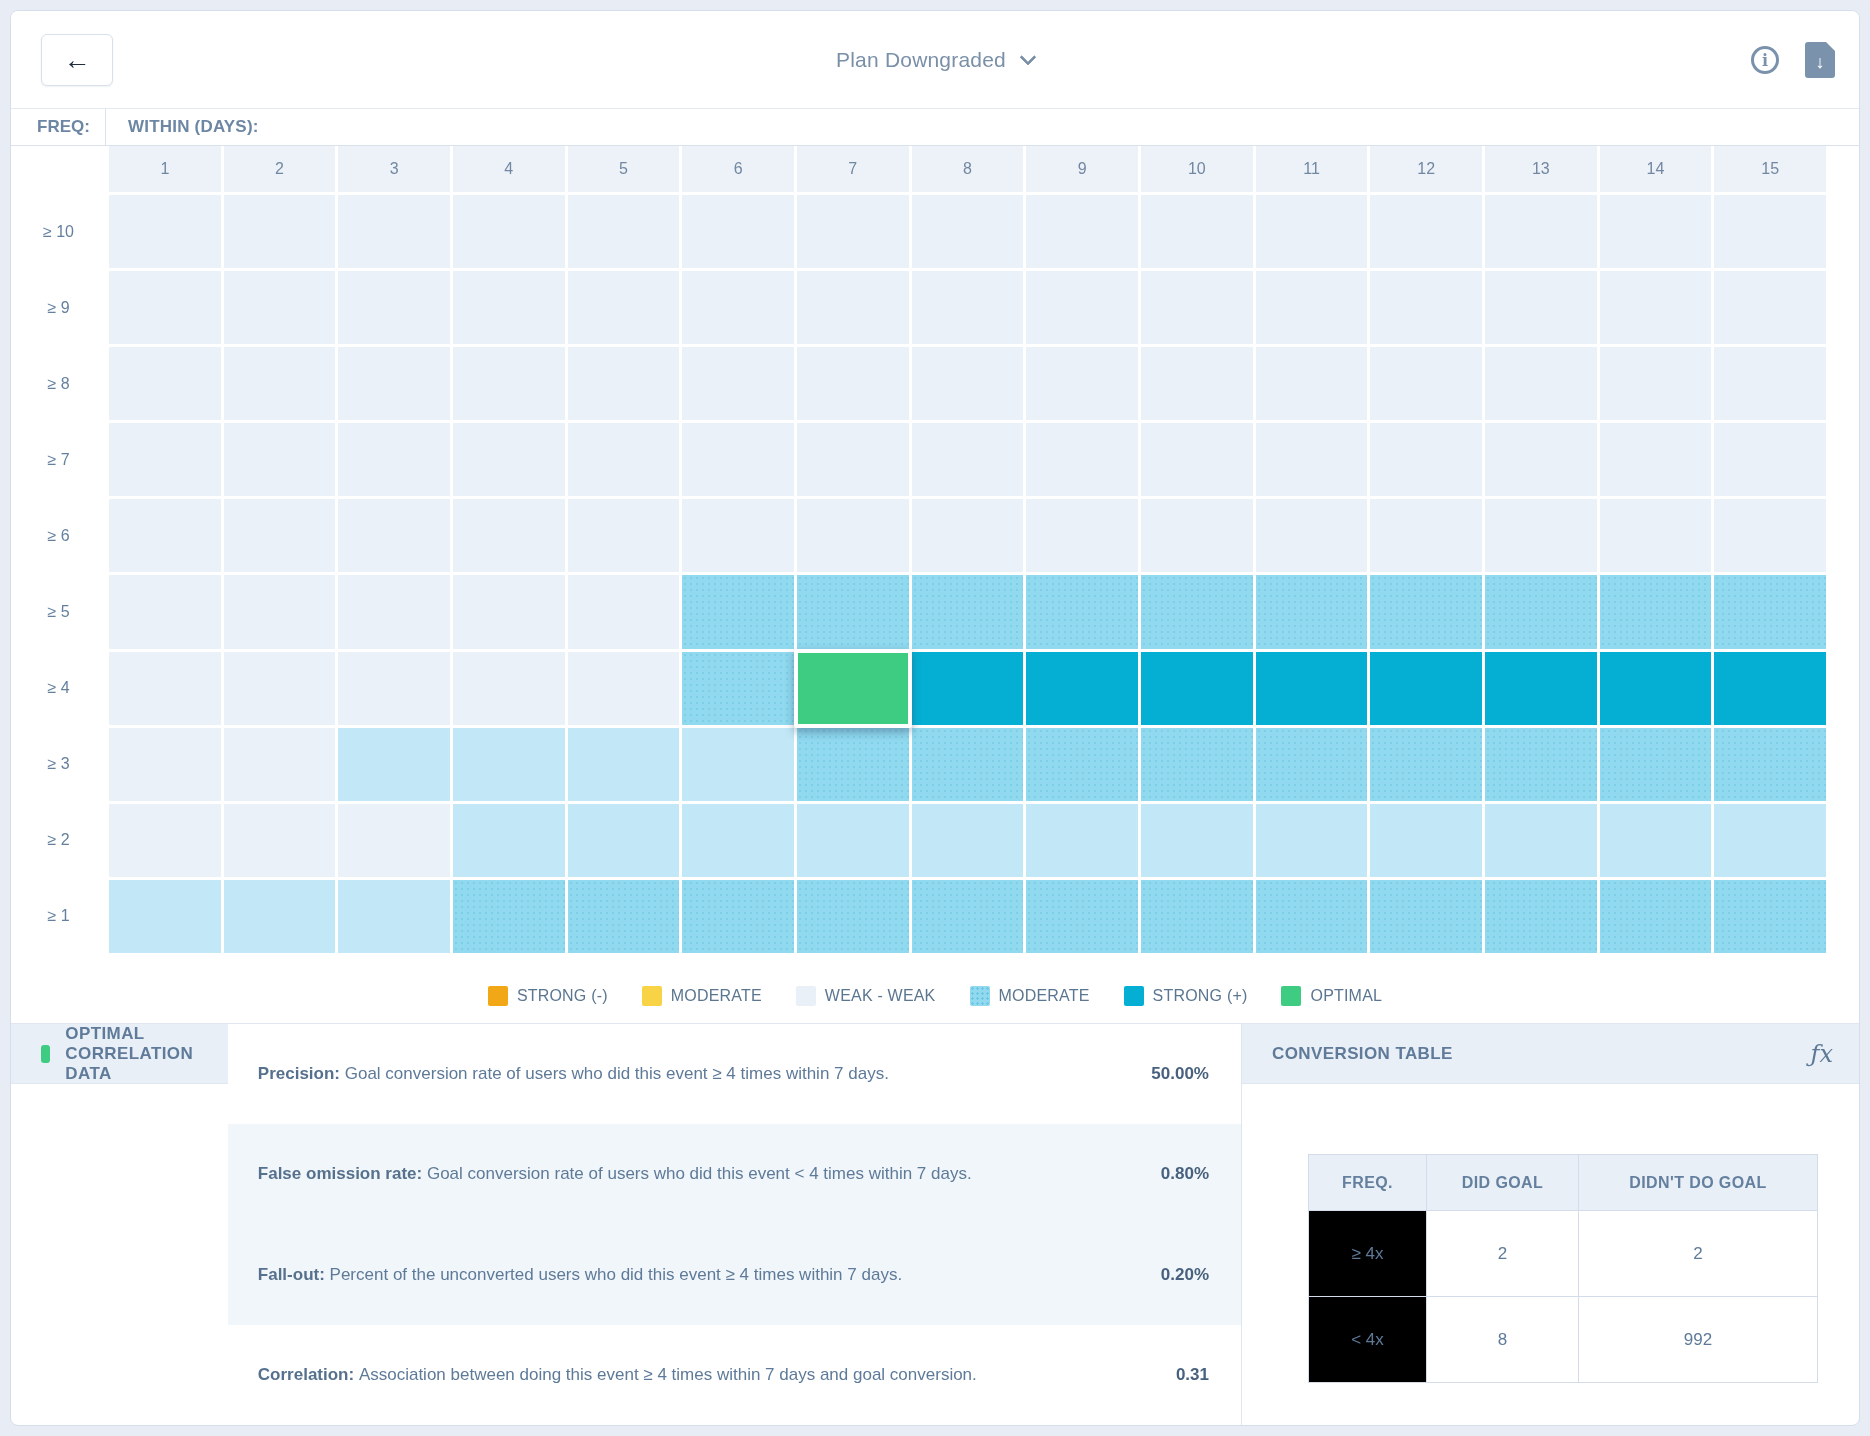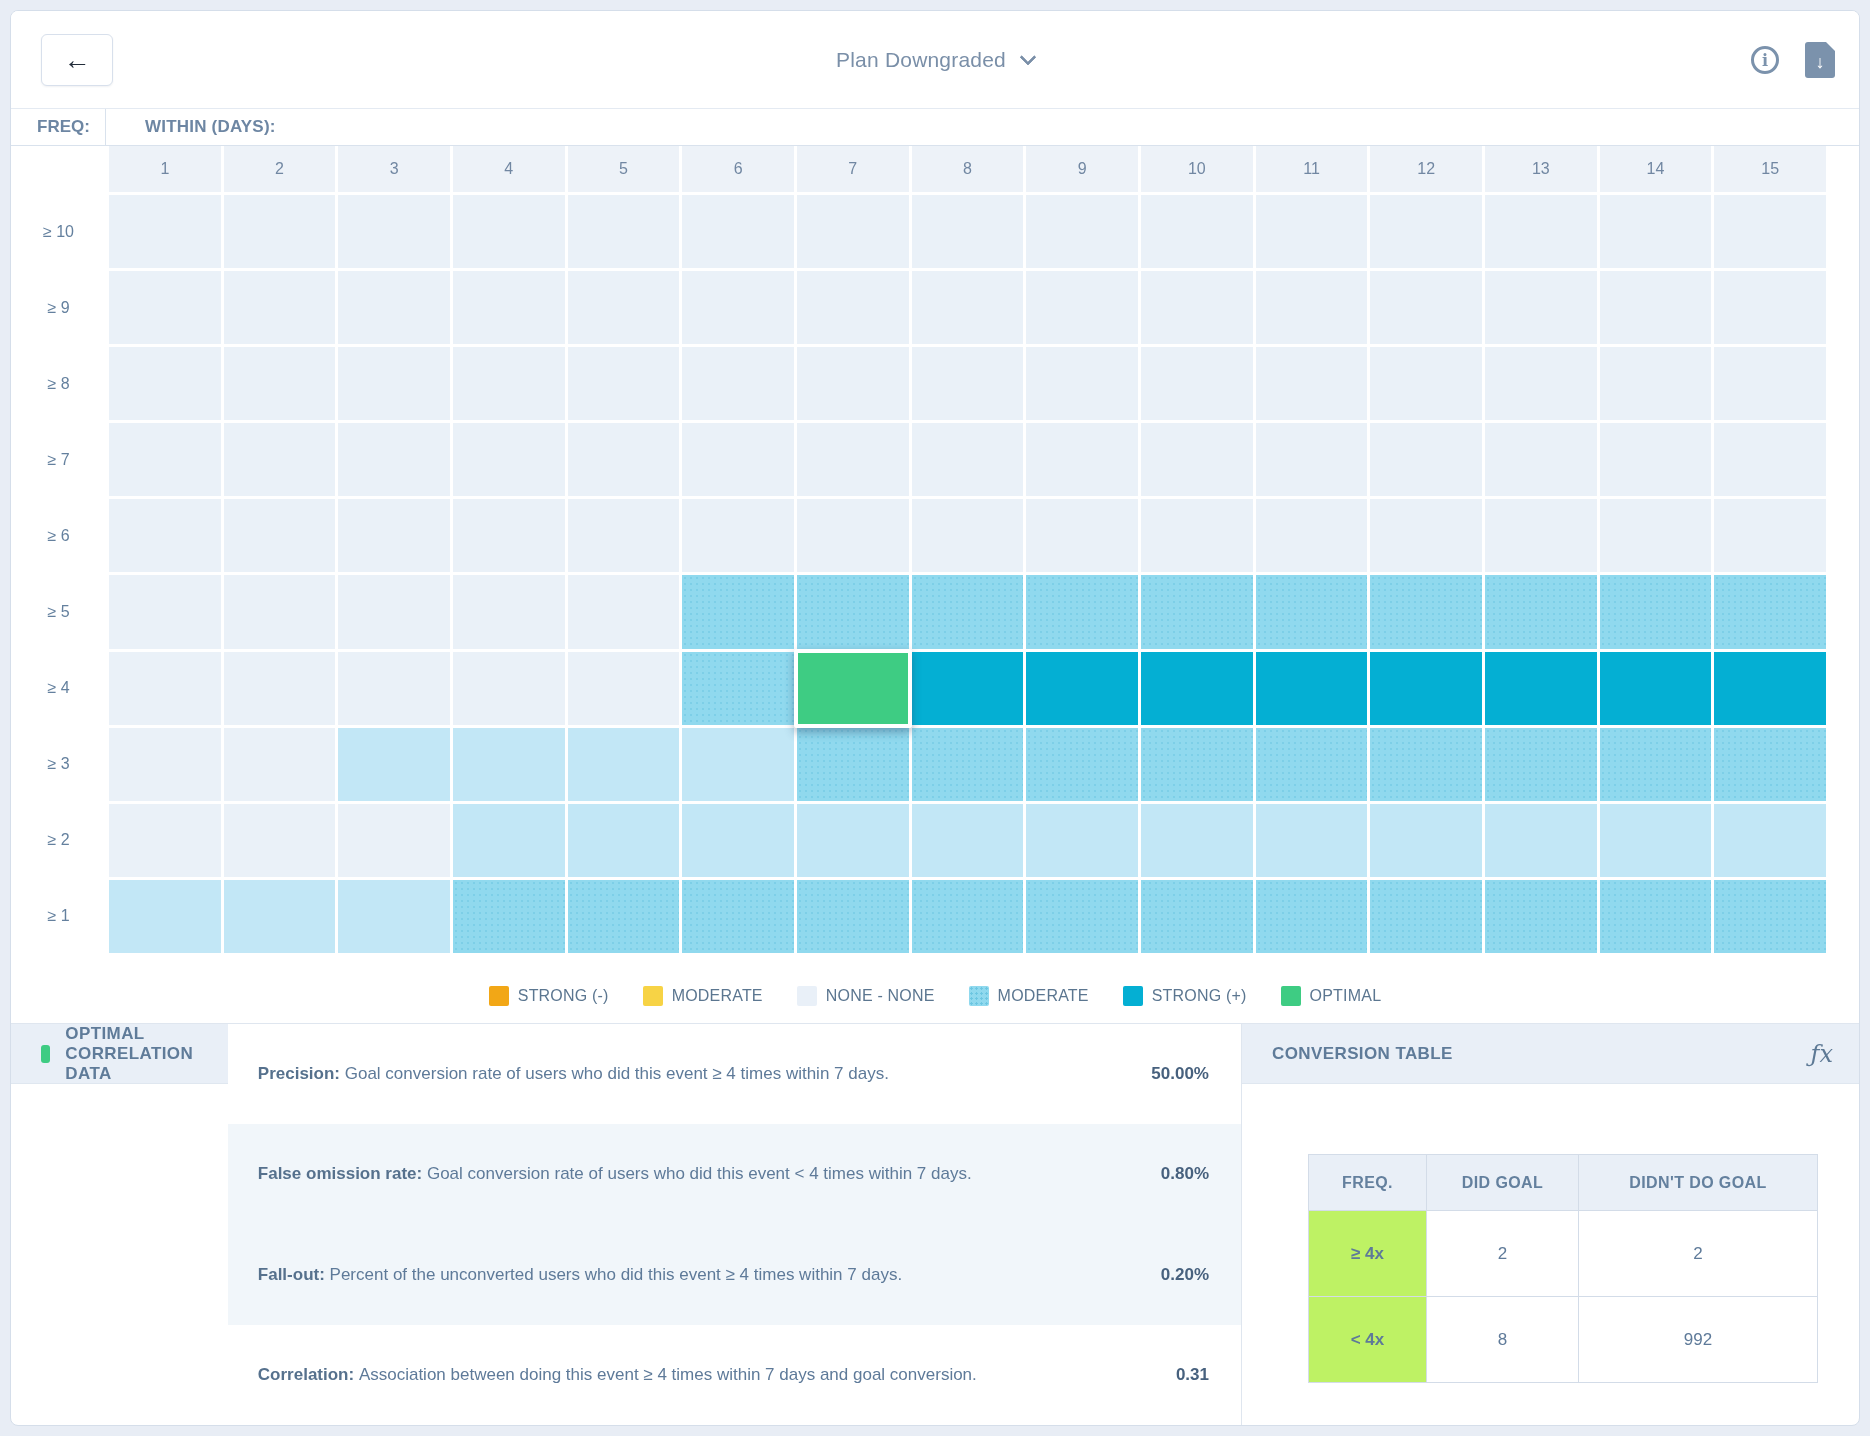--- a/index.html
+++ b/index.html
@@ -49,21 +49,21 @@
     display:flex; align-items:flex-end; justify-content:center; cursor:pointer;
   }
   .dl-icon::before { 
     content:""; position:absolute; top:0; right:0; width:0; height:0;
     border-top:9px solid #ffffff; border-left:9px solid transparent;
   }
   .dl-arrow { color:#fff; font-size:18px; font-weight:700; line-height:1; margin-bottom:7px; }
   
   .axis-band {
     height:37px; flex:0 0 37px; display:flex; align-items:center;
-    border-bottom:1px solid #d9e2ed; font-weight:700; color:#6d86a3; font-size:17px;gap:17px;
+    border-bottom:1px solid #d9e2ed; font-weight:700; color:#6d86a3; font-size:17px;
   }
   .axis-freq { width:95px; padding-left:26px; align-self:stretch; display:flex; align-items:center; border-right:1px solid #d9e2ed; }
   .axis-within { padding-left:22px; letter-spacing:.2px; }
   
   .matrix-wrap { height:807px; flex:0 0 807px; }
   .matrix {
     width:1815px; height:807px; display:grid;
     grid-template-columns:95px repeat(15, 1fr);
     grid-template-rows:46px repeat(10, 1fr);
     gap:3px; background:#ffffff;
@@ -128,21 +128,21 @@
   table.conv {
     border-collapse:collapse; margin:70px 0 0 66px; width:510px;
     font-size:17px; color:#5e7a99;
   }
   table.conv th, table.conv td { border:1px solid #d3dce8; text-align:center; }
   table.conv th {
     height:56px; background:#e9eff7; font-weight:700; font-size:16px;
     color:#64809e; letter-spacing:.4px;
   }
   table.conv td { height:86px; background:#ffffff; }
-  table.conv td.freq-cell { background:#bef264; font-weight:700; color:#5e7a99; }
+  table.conv td.freq-cell { background:#000000; font-weight:400; color:#5e7a99; }
   table.conv th.c-freq { width:118px; }
   table.conv th.c-did  { width:152px; }
 </style>
 </head>
 <body>
 
 <div class="card">
 
   <div class="topbar">
     <div class="back-btn">
@@ -350,21 +350,21 @@
       <div class="legend-item">
         <div class="legend-swatch" style="background-color: rgb(242, 167, 22);"></div>
         <span class="legend-label">STRONG (-)</span>
       </div>
       <div class="legend-item">
         <div class="legend-swatch" style="background-color: rgb(247, 211, 69);"></div>
         <span class="legend-label">MODERATE</span>
       </div>
       <div class="legend-item">
         <div class="legend-swatch" style="background-color: rgb(233, 240, 248);"></div>
-        <span class="legend-label">NONE - NONE</span>
+        <span class="legend-label">WEAK - WEAK</span>
       </div>
       <div class="legend-item">
         <div class="legend-swatch textured" style="background-color: rgb(144, 217, 238);"></div>
         <span class="legend-label">MODERATE</span>
       </div>
       <div class="legend-item">
         <div class="legend-swatch" style="background-color: rgb(4, 175, 211);"></div>
         <span class="legend-label">STRONG (+)</span>
       </div>
       <div class="legend-item">

